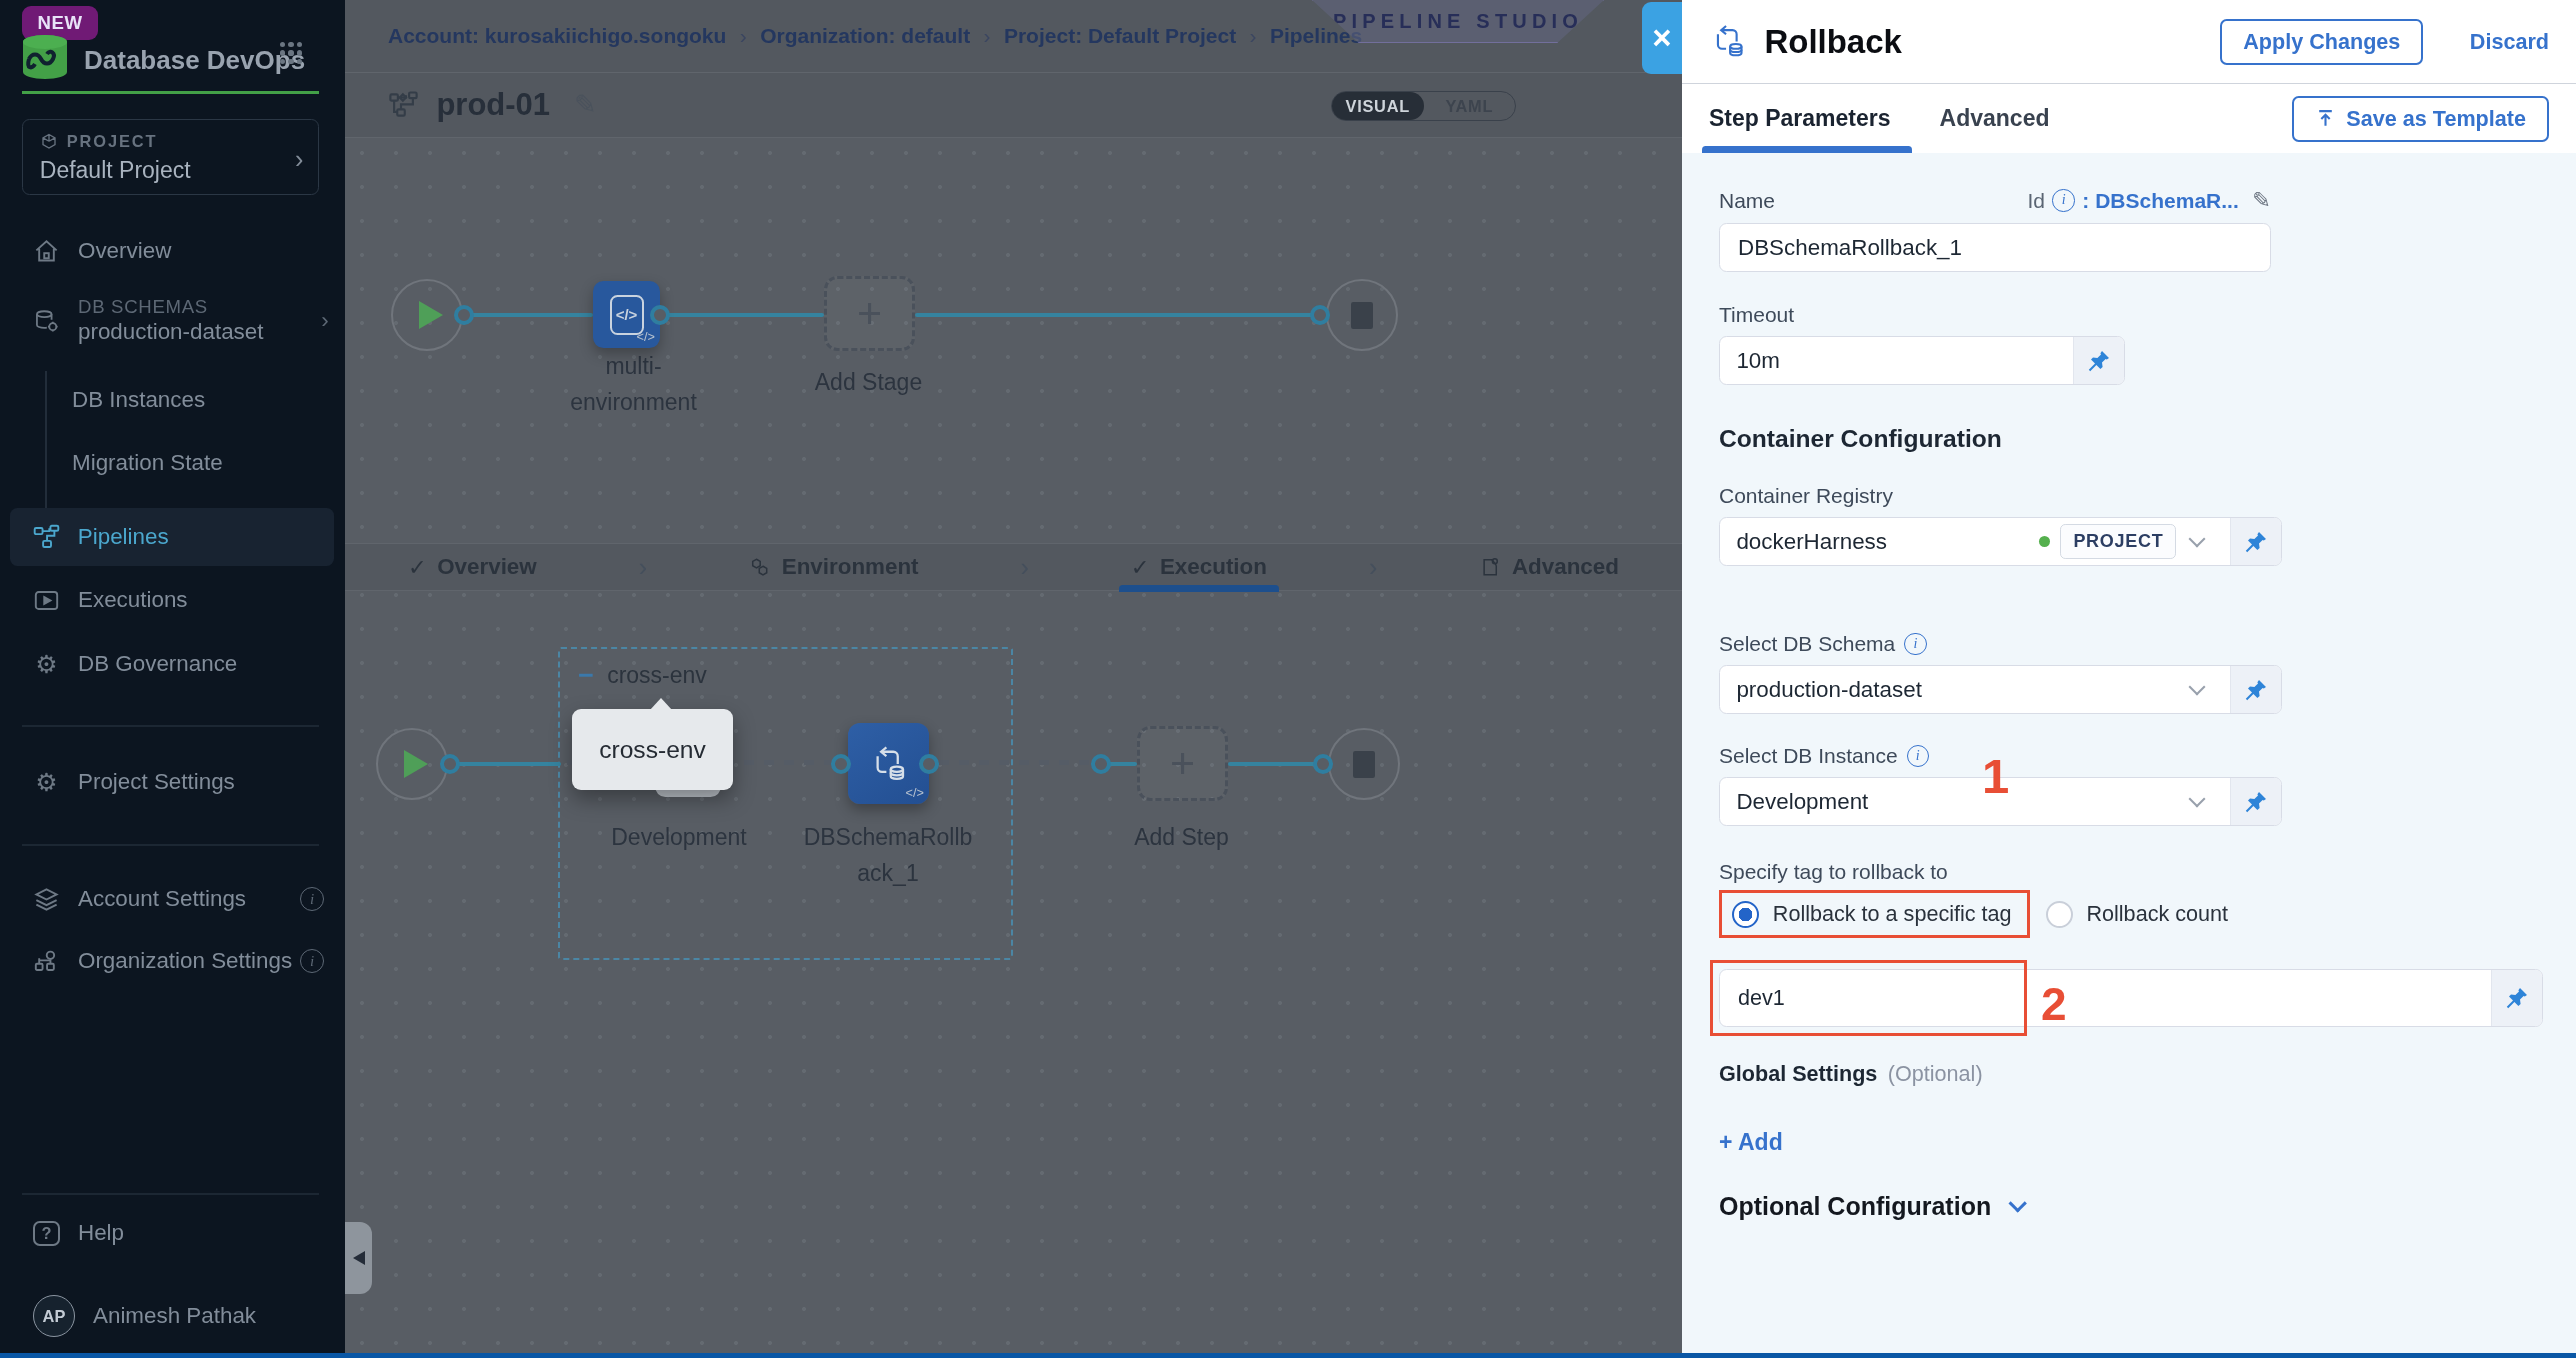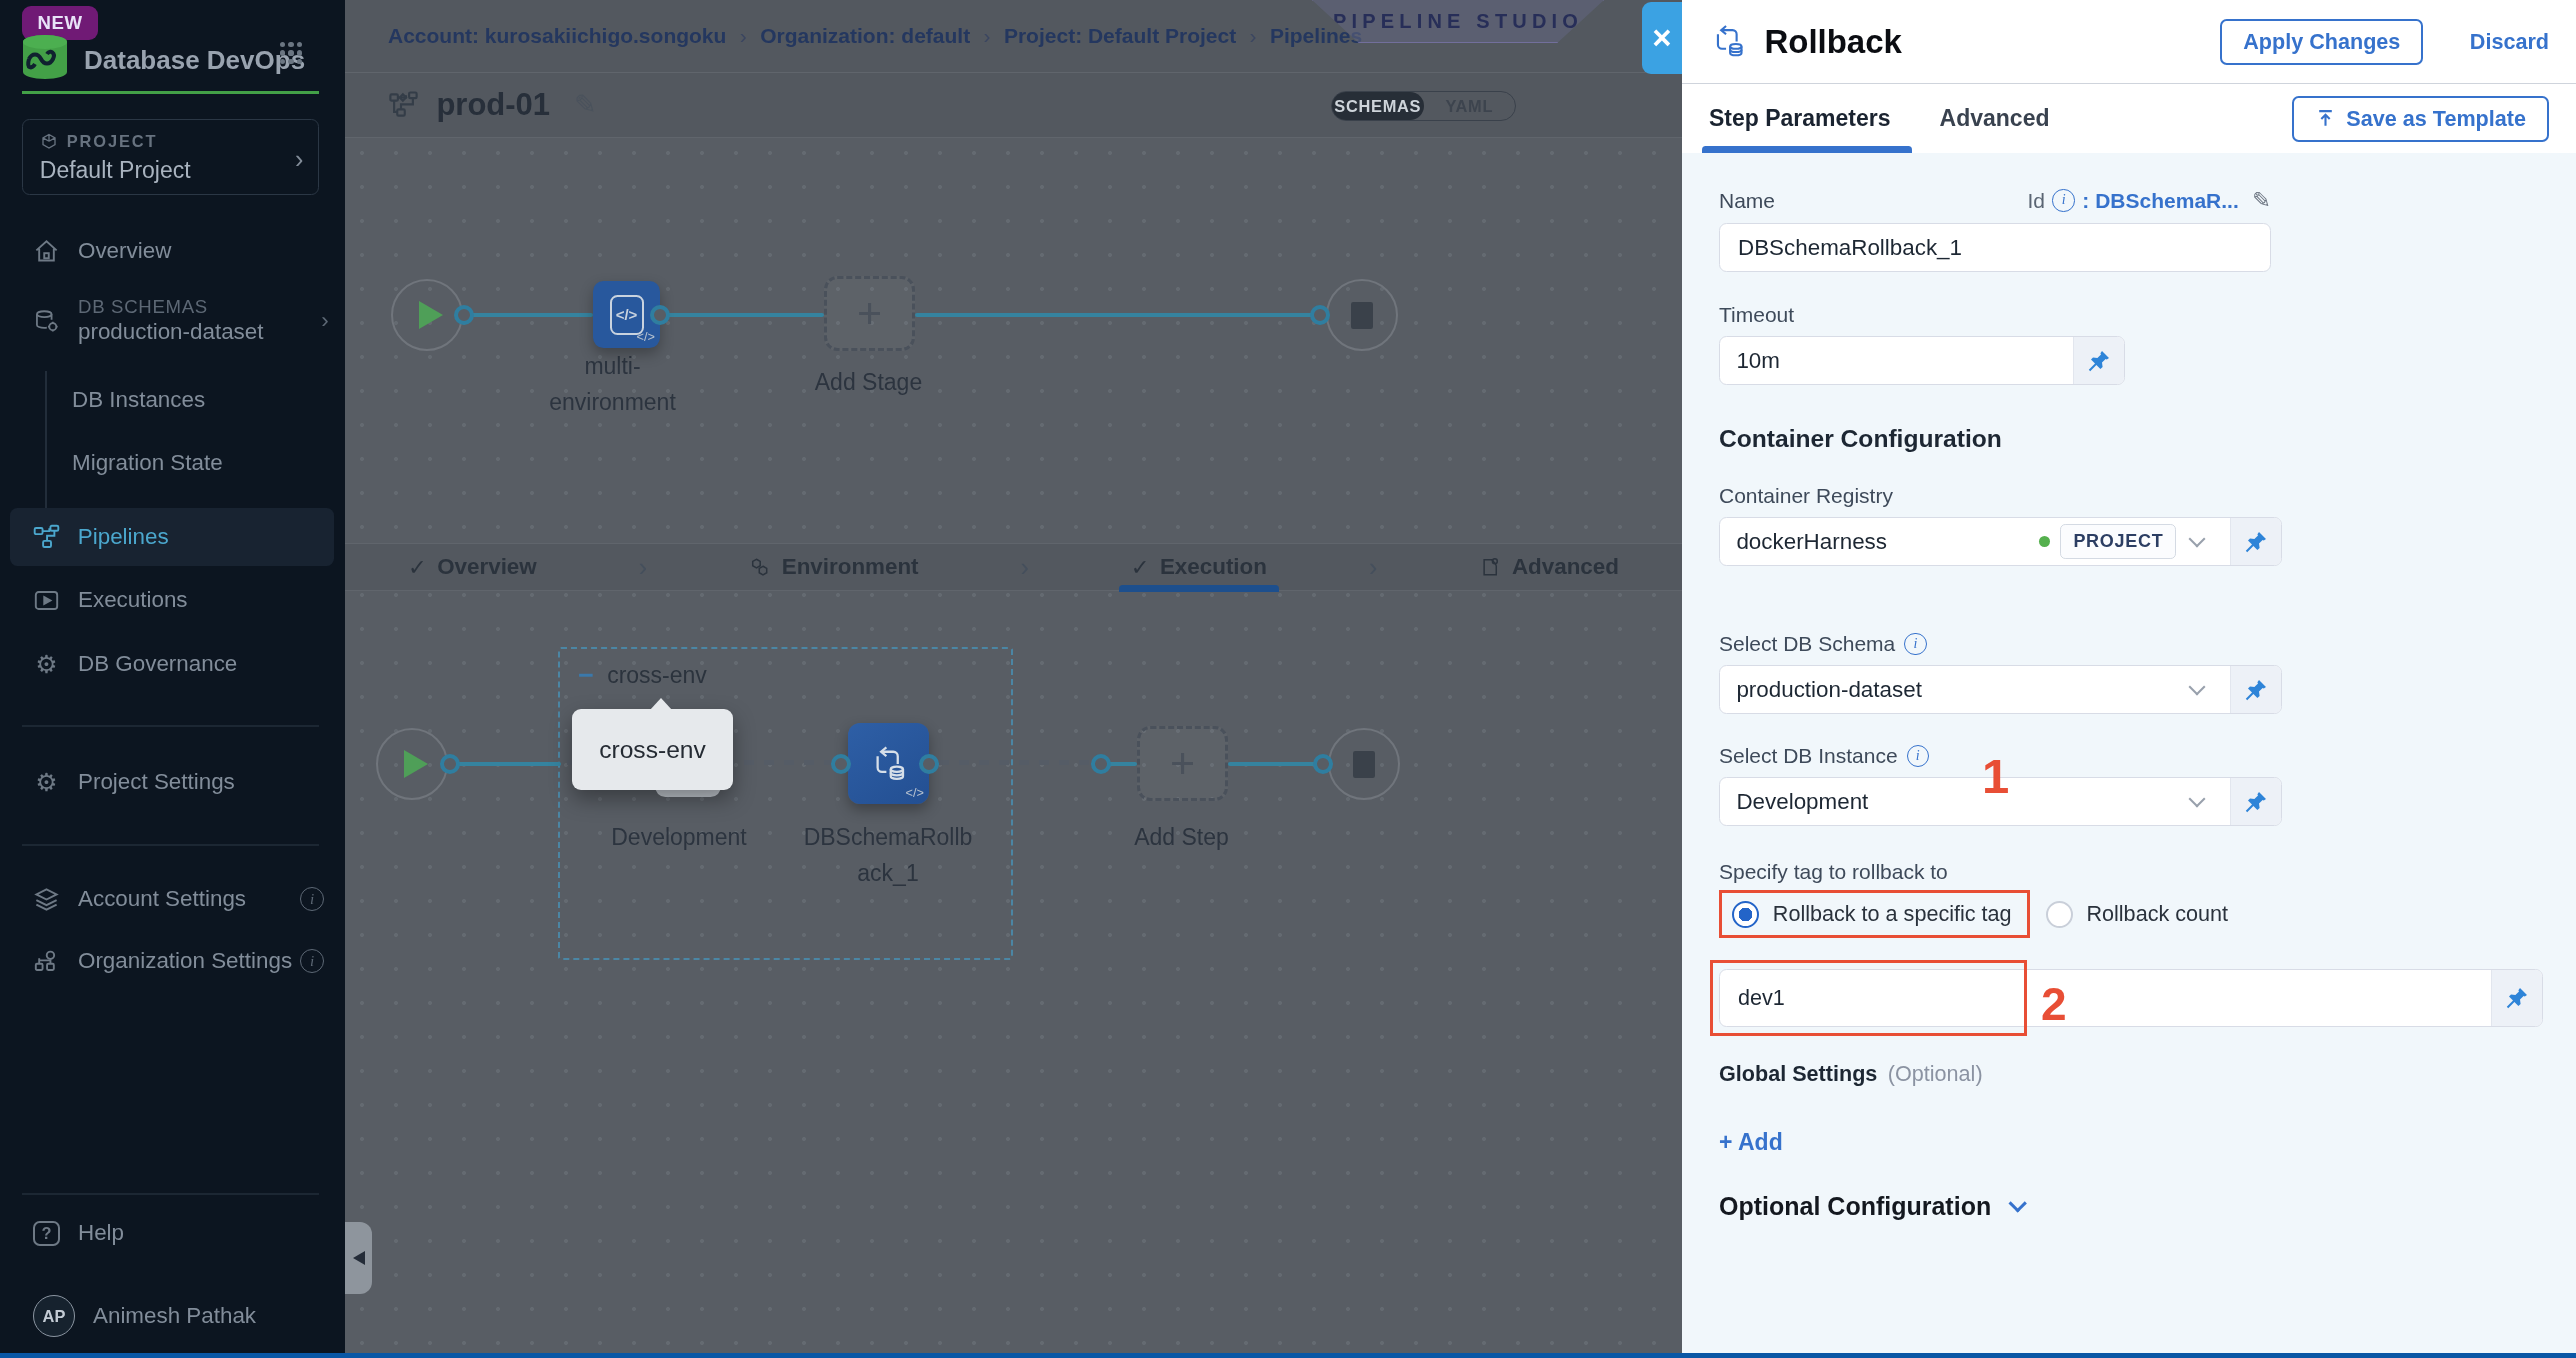--- a/index.html
+++ b/index.html
@@ -312,36 +312,36 @@
             <rect x="1.5" y="3.5" width="6" height="5" rx="1"></rect>
             <rect x="16.5" y="2" width="6" height="4.5" rx="1"></rect>
             <rect x="7" y="15.5" width="6" height="5" rx="1"></rect>
             <path d="M7.5 6h6.5V4.2M10 15.5v-4h9.5V6.5M4.5 8.5v9h2.5"></path>
             <path d="M9 6l2.5-2.5L14 6l-2.5 2.5z"></path>
           </svg>
       </span>
       <span class="pipe-name">prod-01</span>
       <span class="edit-pencil">✎</span>
       <div class="view-toggle">
-        <span class="seg seg-on">SCHEMAS</span>
+        <span class="seg seg-on">VISUAL</span>
         <span class="seg seg-off">YAML</span>
       </div>
     </div>
 
     <div class="gnode-circle" style="left:46px;top:279px">
         <span class="play-tri"></span>
       </div>
     <span class="ring" style="left:109px;top:305px"></span>
     <div class="hline" style="left:121px;top:313px;width:127px"></div>
     <div class="stage-node" style="left:248px;top:281px">
       <span class="glyph">&lt;/&gt;</span>
       <span class="node-corner">&lt;/&gt;</span>
     </div>
     <span class="ring" style="left:305px;top:305px"></span>
-    <div class="node-label" style="left:189px;top:349px;width:157px">multi-environment</div>
+    <div class="node-label" style="left:210px;top:349px;width:157px">multi-environment</div>
     <div class="hline" style="left:316px;top:313px;width:163px"></div>
     <div class="dashed-node" style="left:479px;top:276px;width:91px;height:75px">+</div>
     <div class="node-label" style="left:449px;top:365px;width:149px">Add Stage</div>
     <div class="hline" style="left:570px;top:313px;width:401px"></div>
     <span class="ring" style="left:965px;top:305px"></span>
     <div class="gnode-circle" style="left:981px;top:279px">
         <span class="stop-sq"></span>
       </div>
 
     <div class="tabs-bar">

